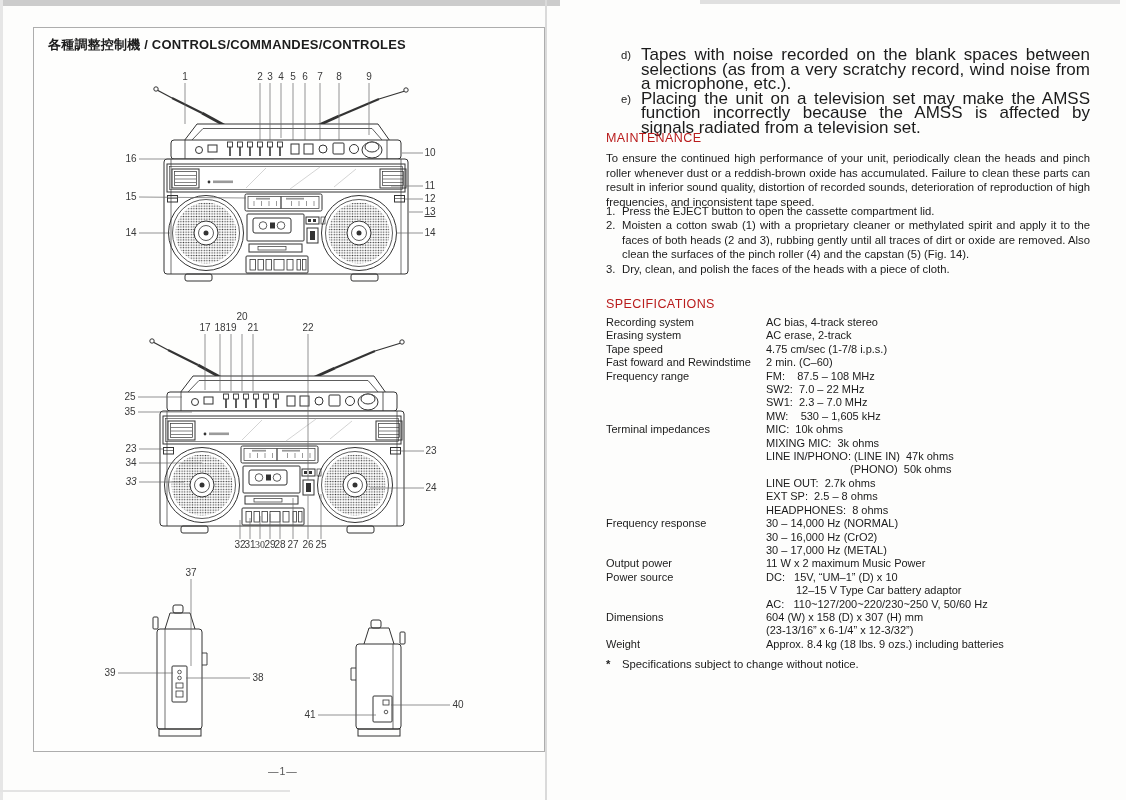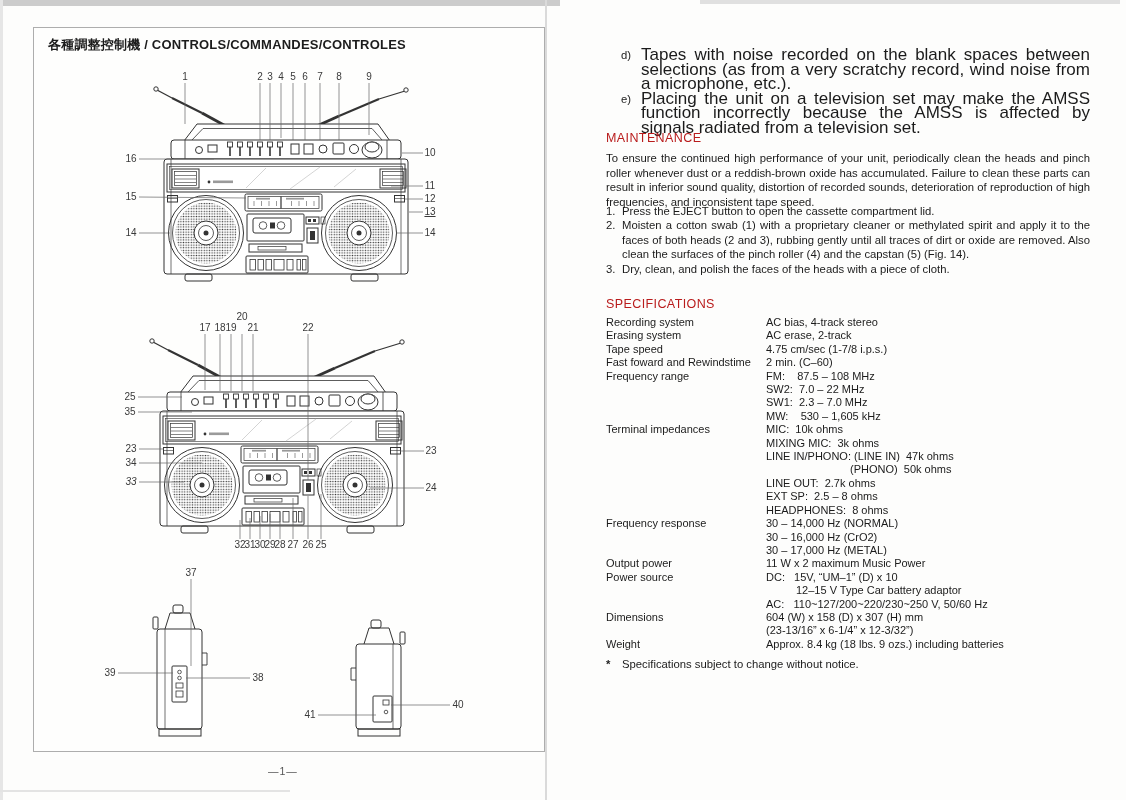--- a/index.html
+++ b/index.html
@@ -323,21 +323,21 @@
         <span class="callout" style="left: 274px; top: 300px;">22</span>
         <span class="callout" style="left: 96px; top: 369px;">25</span>
         <span class="callout" style="left: 96px; top: 384px;">35</span>
         <span class="callout" style="left: 97px; top: 421px;">23</span>
         <span class="callout" style="left: 97px; top: 435px;">34</span>
         <span class="callout" style="left: 97px; top: 454px; font-style: italic;">33</span>
         <span class="callout" style="left: 397px; top: 423px;">23</span>
         <span class="callout" style="left: 397px; top: 460px;">24</span>
         <span class="callout" style="left: 206px; top: 517px;">32</span>
         <span class="callout" style="left: 216px; top: 517px;">31</span>
-        <span class="callout" style="left: 226px; top: 517px;">30</span>
+        <span class="callout" style="left: 226px; top: 517px; font-family: Liberation Serif, serif;">30</span>
         <span class="callout" style="left: 236px; top: 517px;">29</span>
         <span class="callout" style="left: 246px; top: 517px;">28</span>
         <span class="callout" style="left: 259px; top: 517px;">27</span>
         <span class="callout" style="left: 274px; top: 517px;">26</span>
         <span class="callout" style="left: 287px; top: 517px;">25</span>
         <span class="callout" style="left: 157px; top: 545px;">37</span>
         <span class="callout" style="left: 76px; top: 645px;">39</span>
         <span class="callout" style="left: 224px; top: 650px;">38</span>
         <span class="callout" style="left: 424px; top: 677px;">40</span>
         <span class="callout" style="left: 276px; top: 687px;">41</span>

